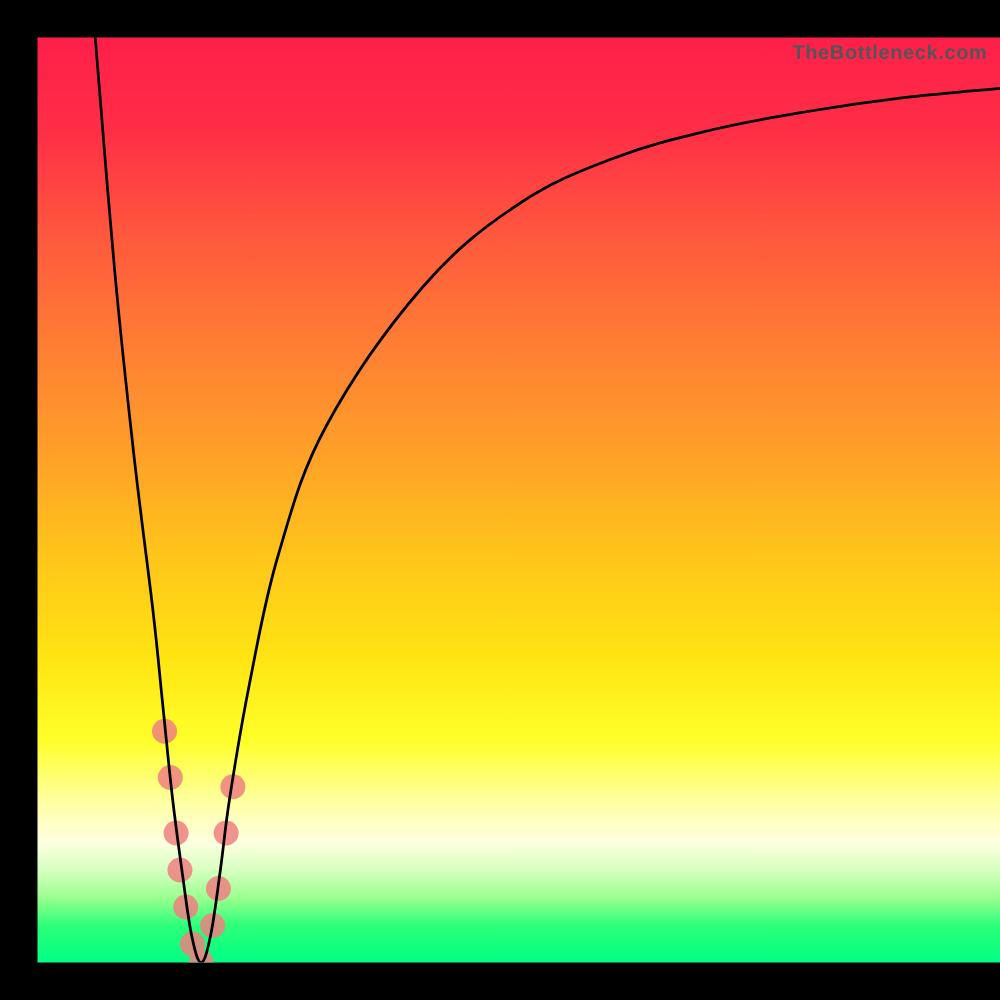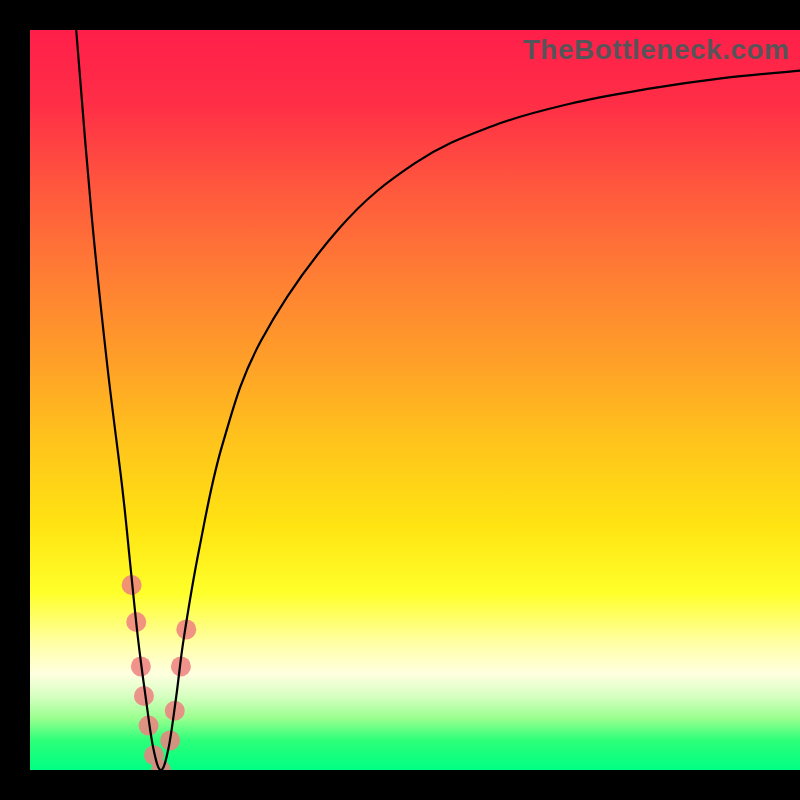--- a/index.html
+++ b/index.html
@@ -38,21 +38,21 @@
       #d6ffc1 90%,
       #9aff8f 93%,
       #2dff79 96%,
       #00ff84 100%
     );
   }
   .watermark {
     position: absolute;
     top: 4px;
     right: 10px;
-    font-size: 28px;
+    font-size: 16px;
     font-weight: 600;
     color: #555559;
     letter-spacing: 0.5px;
     user-select: none;
   }
   svg.overlay {
     position: absolute;
     left: 0;
     top: 0;
     width: 770px;

